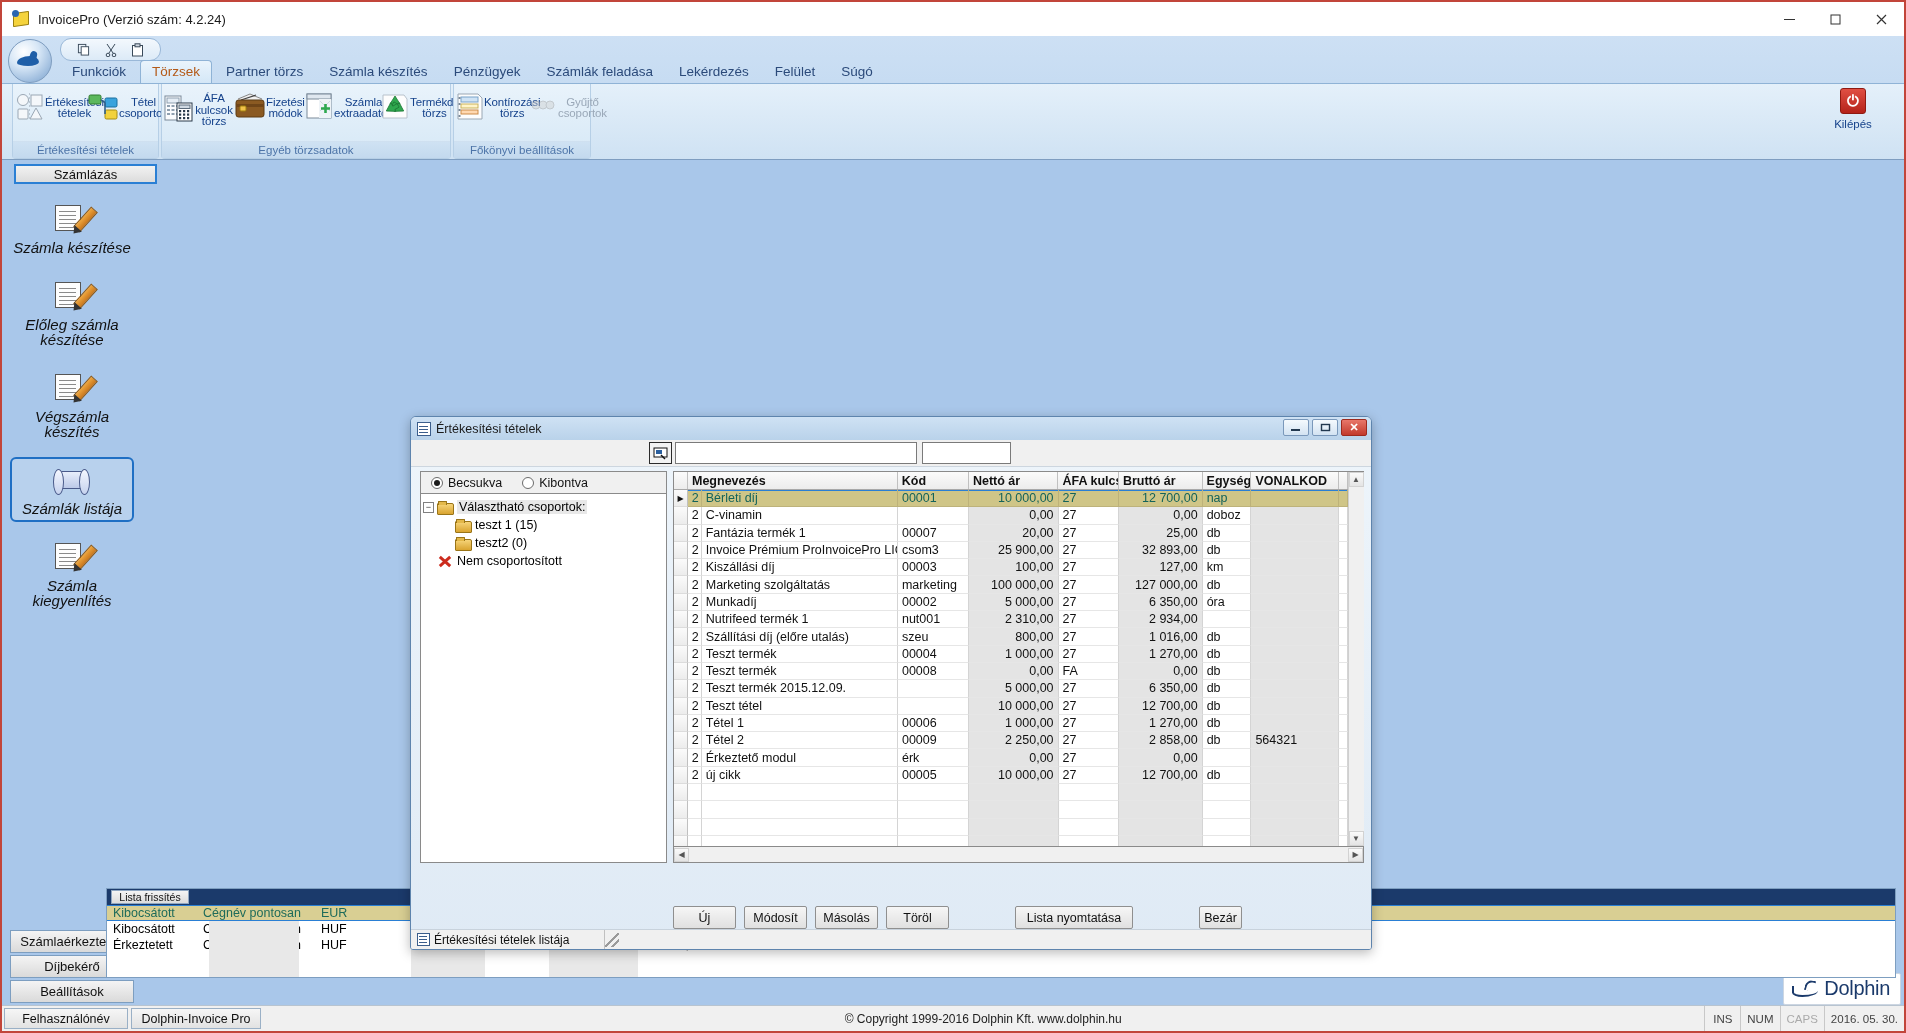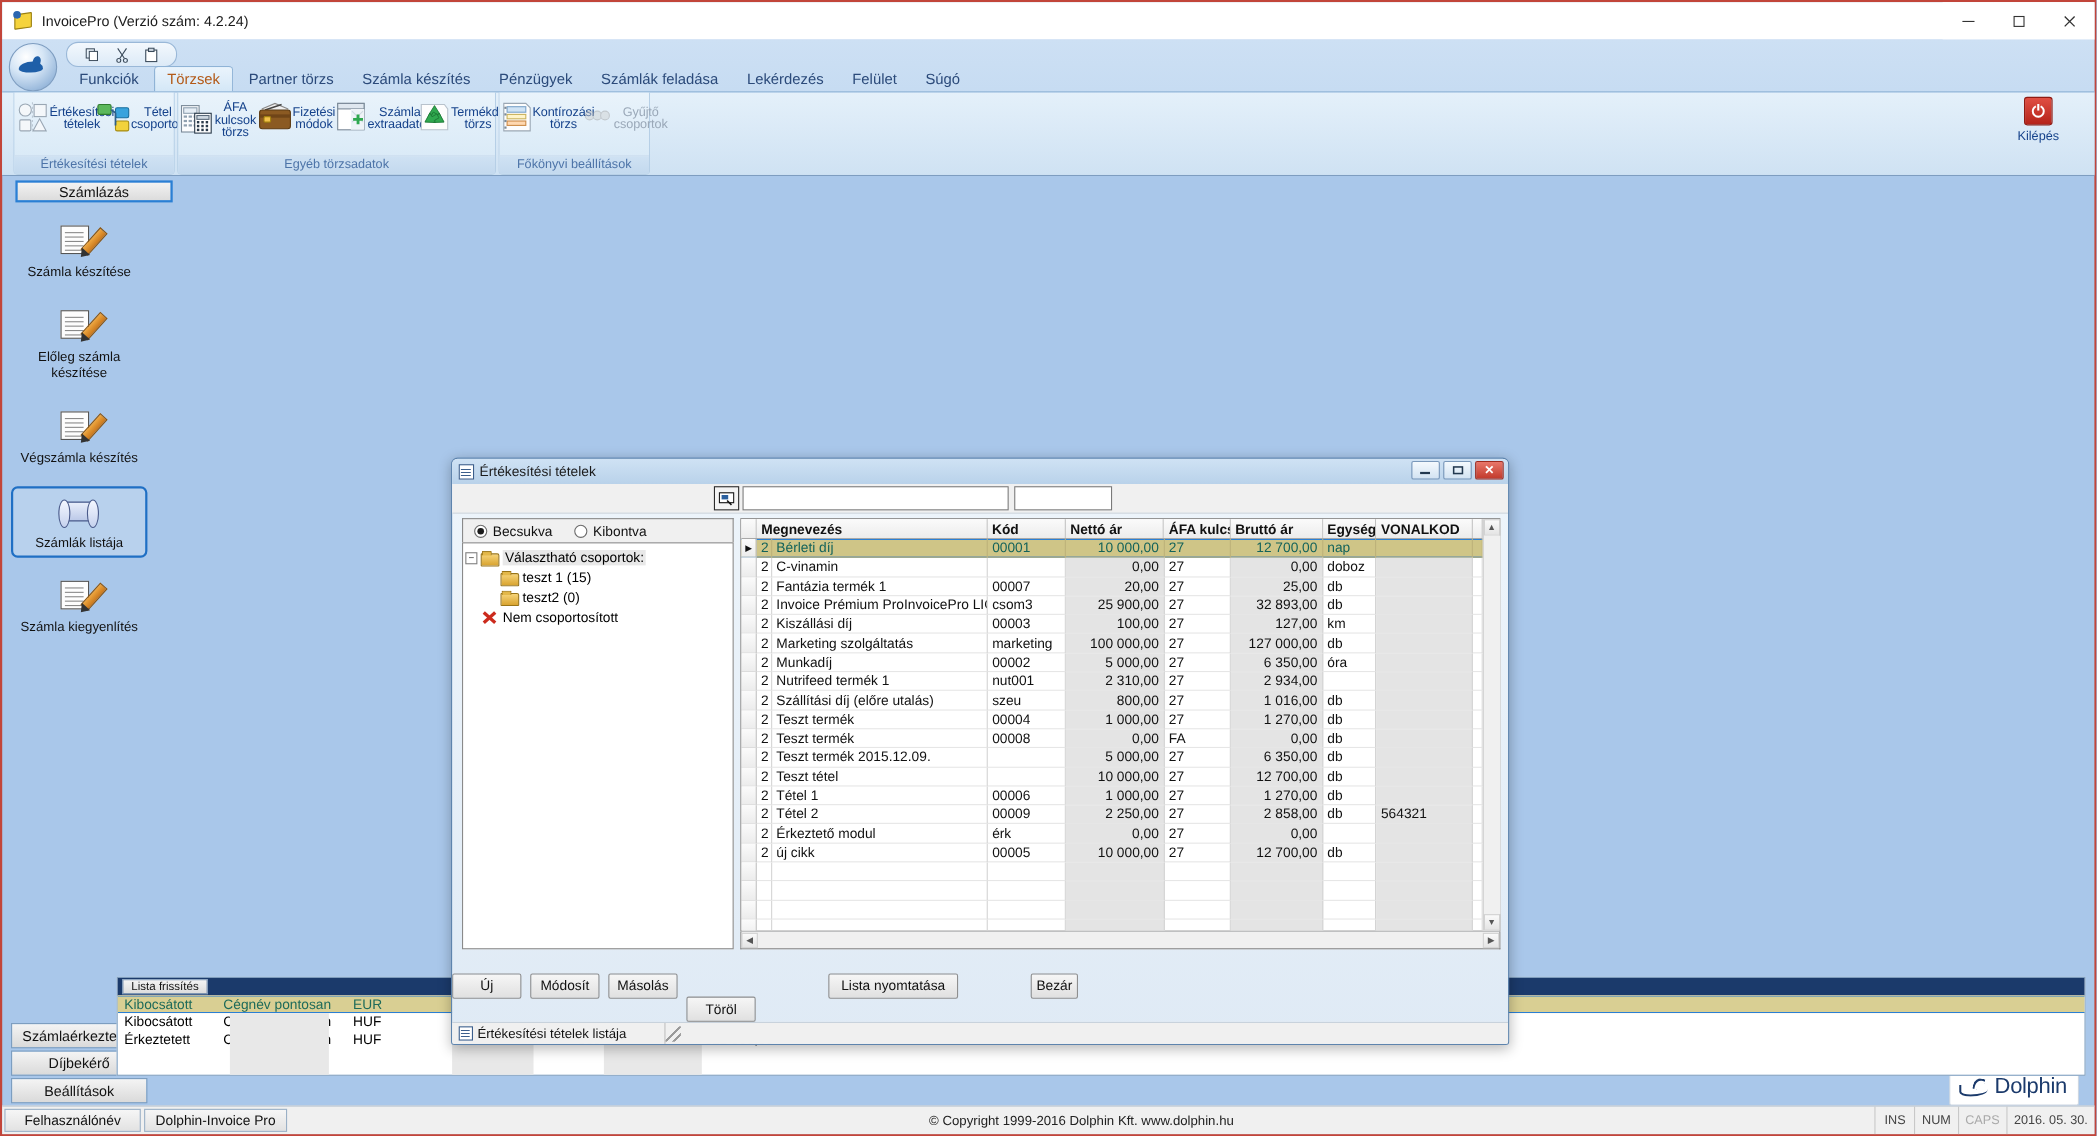--- a/index.html
+++ b/index.html
@@ -164,21 +164,21 @@
     display:flex; flex-direction:column; align-items:center;
     border:1px solid transparent; border-radius:4px;
   }
   .navitem.selected {
     border:2px solid #1f6fc4; border-radius:6px;
     background:rgba(255,255,255,.18);
     padding:5px 1px 4px 1px;
   }
   .navitem .nico { width:38px; height:34px; display:flex; align-items:center; justify-content:center; }
   .navitem .nlbl {
-    font-size:12px; color:#111; text-align:center; line-height:15px; margin-top:3px;
+    font-size:15px; color:#111; text-align:center; line-height:15px; margin-top:3px;font-style:italic;
   }
 
   
   .pencilpaper { position:relative; width:34px; height:30px; }
   .pencilpaper .paper {
     position:absolute; left:0; top:0; width:26px; height:26px;
     background:#fdfdfd; border:1px solid #555;
   }
   .pencilpaper .paper i {
     position:absolute; left:3px; width:17px; height:1px; background:#8a8a8a;
@@ -212,21 +212,21 @@
   .lbbtn {
     height:23px; margin-bottom:2px;
     background:linear-gradient(#f4f4f4,#dadada);
     border:1px solid #7d9ec0;
     display:flex; align-items:center; justify-content:center;
     font-size:13px; color:#111;
   }
 
   
   .dolphinlogo {
-    position:absolute; right:14px; bottom:0px;
+    position:absolute; right:3px; bottom:0px;
     background:#fff; border:1px solid #ccd6e2;
     padding:3px 10px 4px 8px;
     display:flex; align-items:center; gap:6px;
     border-radius:2px;
     justify-content:space-between;
   }
   .dolphinlogo .dsh {
     width:26px; height:18px; position:relative;
   }
   .dolphinlogo .dsh::before{
@@ -455,21 +455,21 @@
     display:flex; align-items:center;
   }
   .hscroll .arrow {
     width:15px; height:14px; display:flex; align-items:center; justify-content:center;
     font-size:8px; color:#555; background:linear-gradient(#fafafa,#e4e4e4);
     border:1px solid #d2d2d2;
   }
   .hscroll .track { flex:1; height:14px; }
 
   .dlg-buttons {
-    flex:0 0 38px; display:flex; align-items:center; gap:8px;
+    flex:0 0 38px; display:flex; align-items:flex-end; padding-left:262px; gap:8px;
   }
   .dbtn {
     height:23px; background:linear-gradient(#f6f6f6,#e0e0e0);
     border:1px solid #8f8f8f; border-radius:2px;
     display:flex; align-items:center; justify-content:center;
     font-size:12.5px; color:#111; padding:0 10px;
   }
   .dbtn.w1 { width:63px; }
   .dbtn.w2 { width:63px; }
   .dbtn.w3 { width:63px; }

